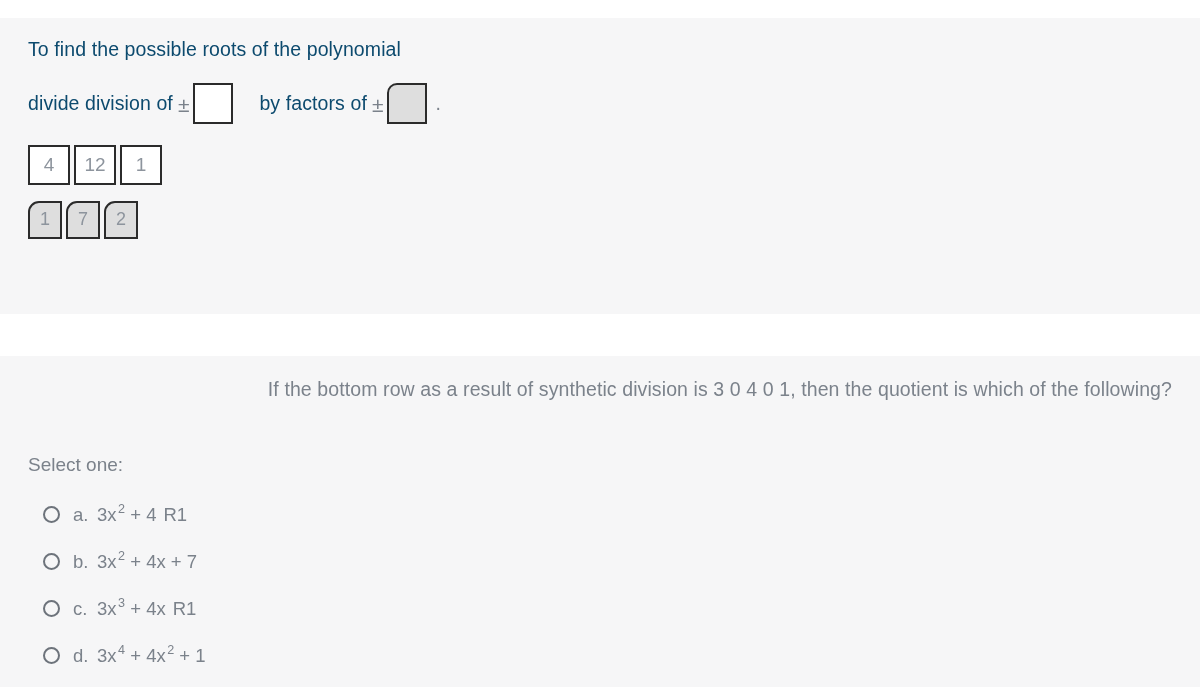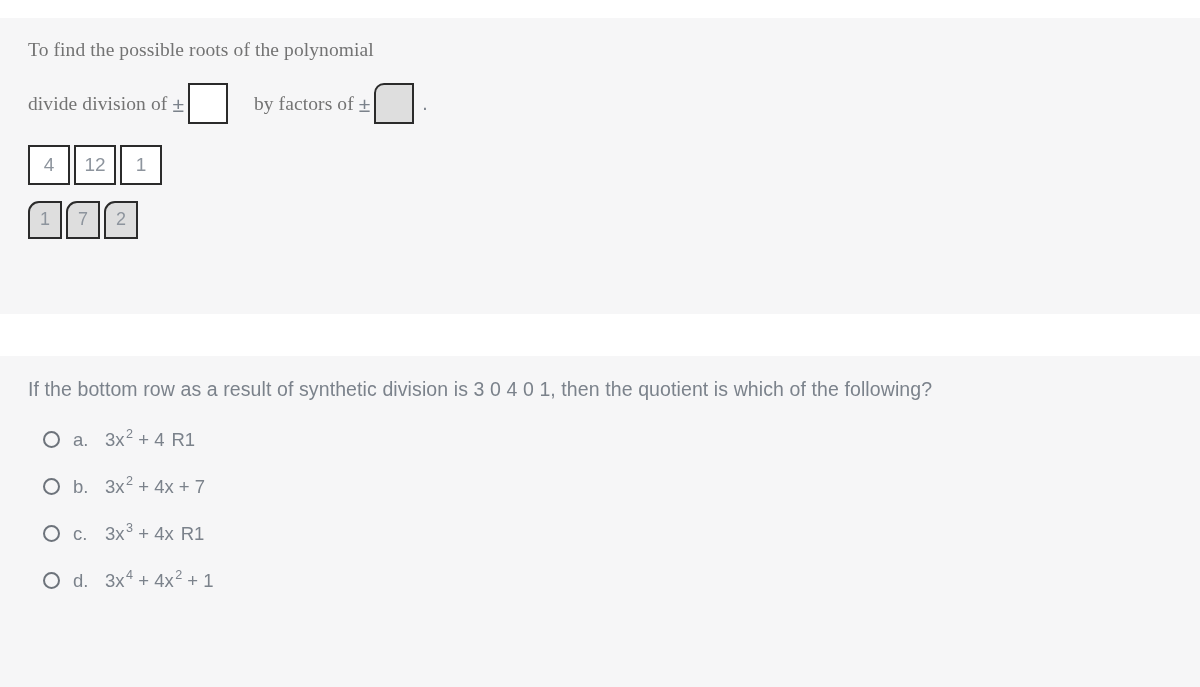--- a/index.html
+++ b/index.html
@@ -29,25 +29,24 @@
   }
   .mid-gap {
     height: 42px;
     background: #ffffff;
   }
   .panel-two {
     height: 331px;
     padding: 22px 28px 0 28px;
   }
   .qtext {
-    color: #737373;
+    color: #0c4a6e;
     font-size: 19.5px;
     line-height: 1.0;
     letter-spacing: 0.1px;
-    font-family: Liberation Serif, serif;
   }
   .line1 {
     display: flex;
     align-items: baseline;
     gap: 0;
     margin-bottom: 23px;
   }
   .poly {
     margin-left: 17px;
     font-size: 18px;
@@ -119,20 +118,21 @@
     border-radius: 11px 0 0 0;
     min-width: 34px;
     height: 38px;
     padding: 0 5px;
     font-size: 18px;
   }
   .q2text {
     color: #7b828b;
     font-size: 19.5px;
     letter-spacing: 0.1px;
+    text-align: right;
   }
   .select-one {
     color: #7b828b;
     font-size: 19px;
     margin-top: 53px;
   }
   .options {
     margin-top: 15px;
   }
   .option {
@@ -153,21 +153,21 @@
   .olabel {
     color: #7b828b;
     font-size: 18.5px;
     margin-left: 13px;
     width: 24px;
     flex: 0 0 auto;
   }
   .oexpr {
     color: #7b828b;
     font-size: 18.5px;
-    margin-left: 8px;
+    margin-left: 0;
     white-space: nowrap;
   }
   .oexpr sup {
     font-size: 0.68em;
     margin-left: 1.5px;
   }
   .rsp { margin-left: 7px; }
 </style>
 </head>
 <body>
@@ -203,20 +203,21 @@
   </div>
 
 </div>
 
 <div class="mid-gap"></div>
 
 <div class="panel panel-two">
 
   <div class="q2text">If the bottom row as a result of synthetic division is 3 0 4 0 1, then the quotient is which of the following?</div>
 
+  <div class="select-one">Select one:</div>
 
   <div class="options">
 
     <div class="option">
       <span class="radio"></span>
       <span class="olabel">a.</span>
       <span class="oexpr"><span>3x</span><sup>2</sup>
         <span>+ 4</span><span class="rsp">R1</span></span>
     </div>
 

